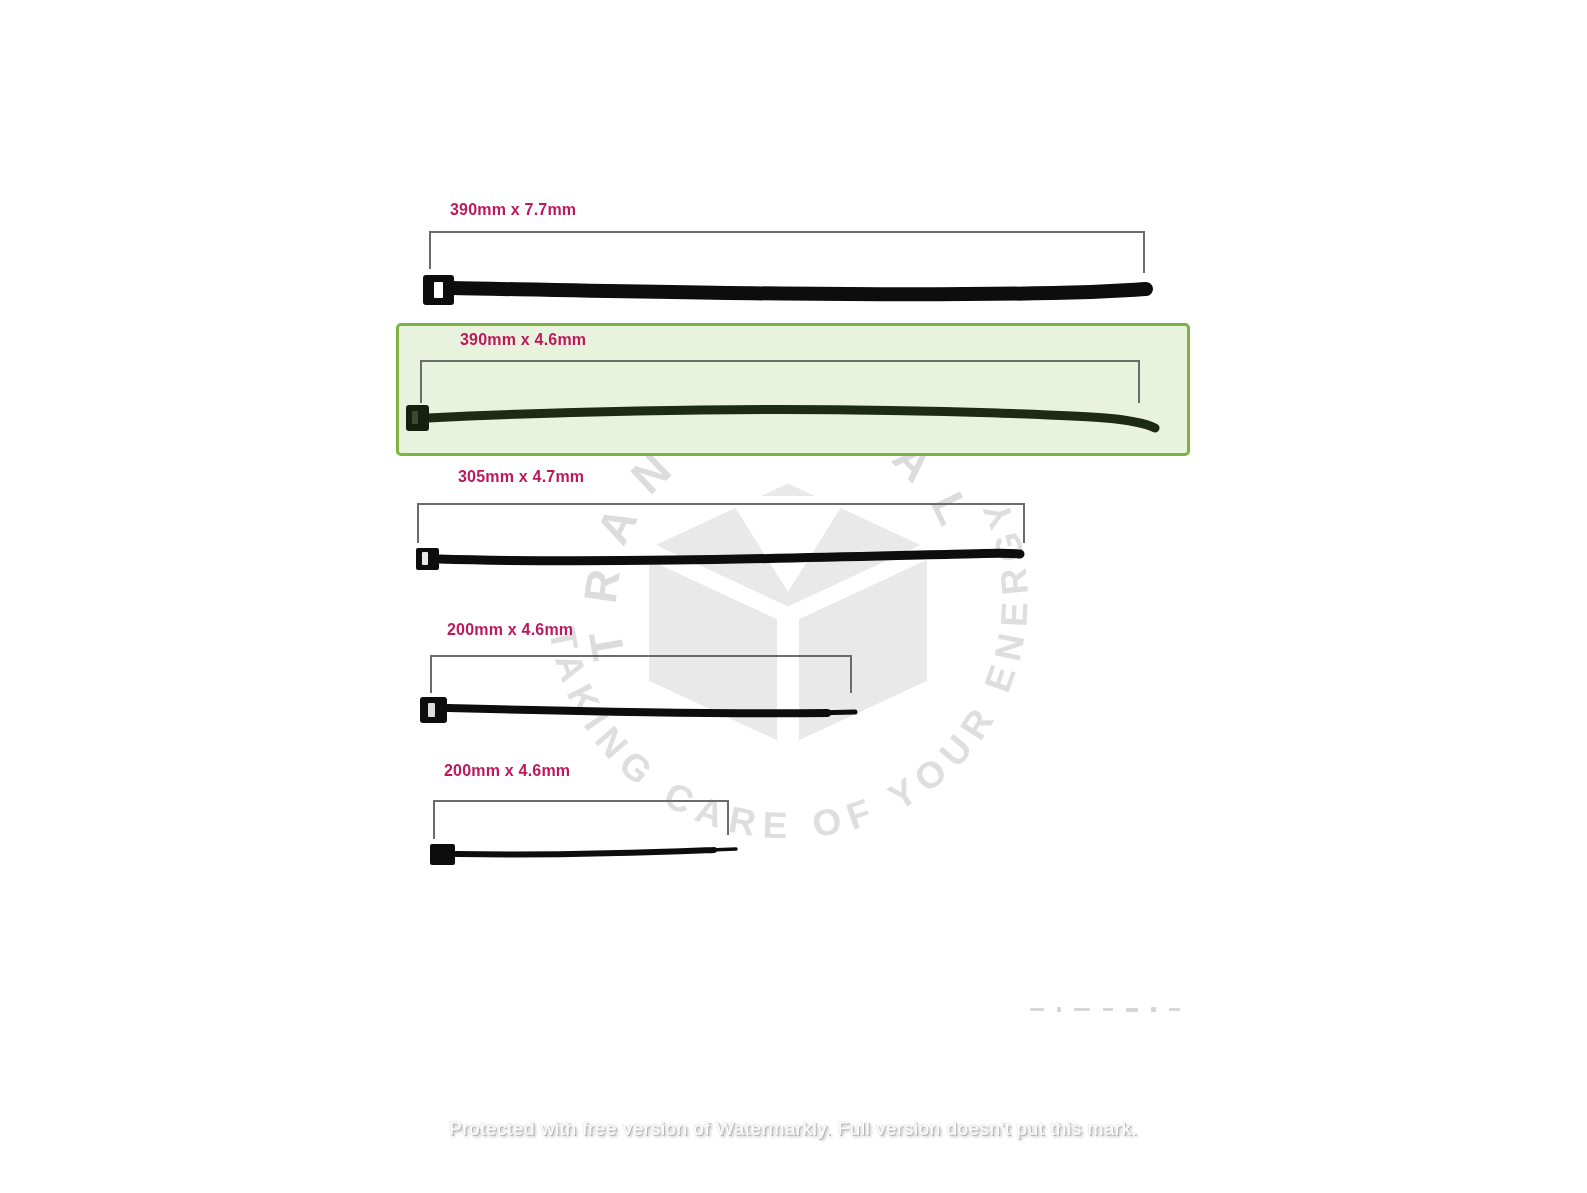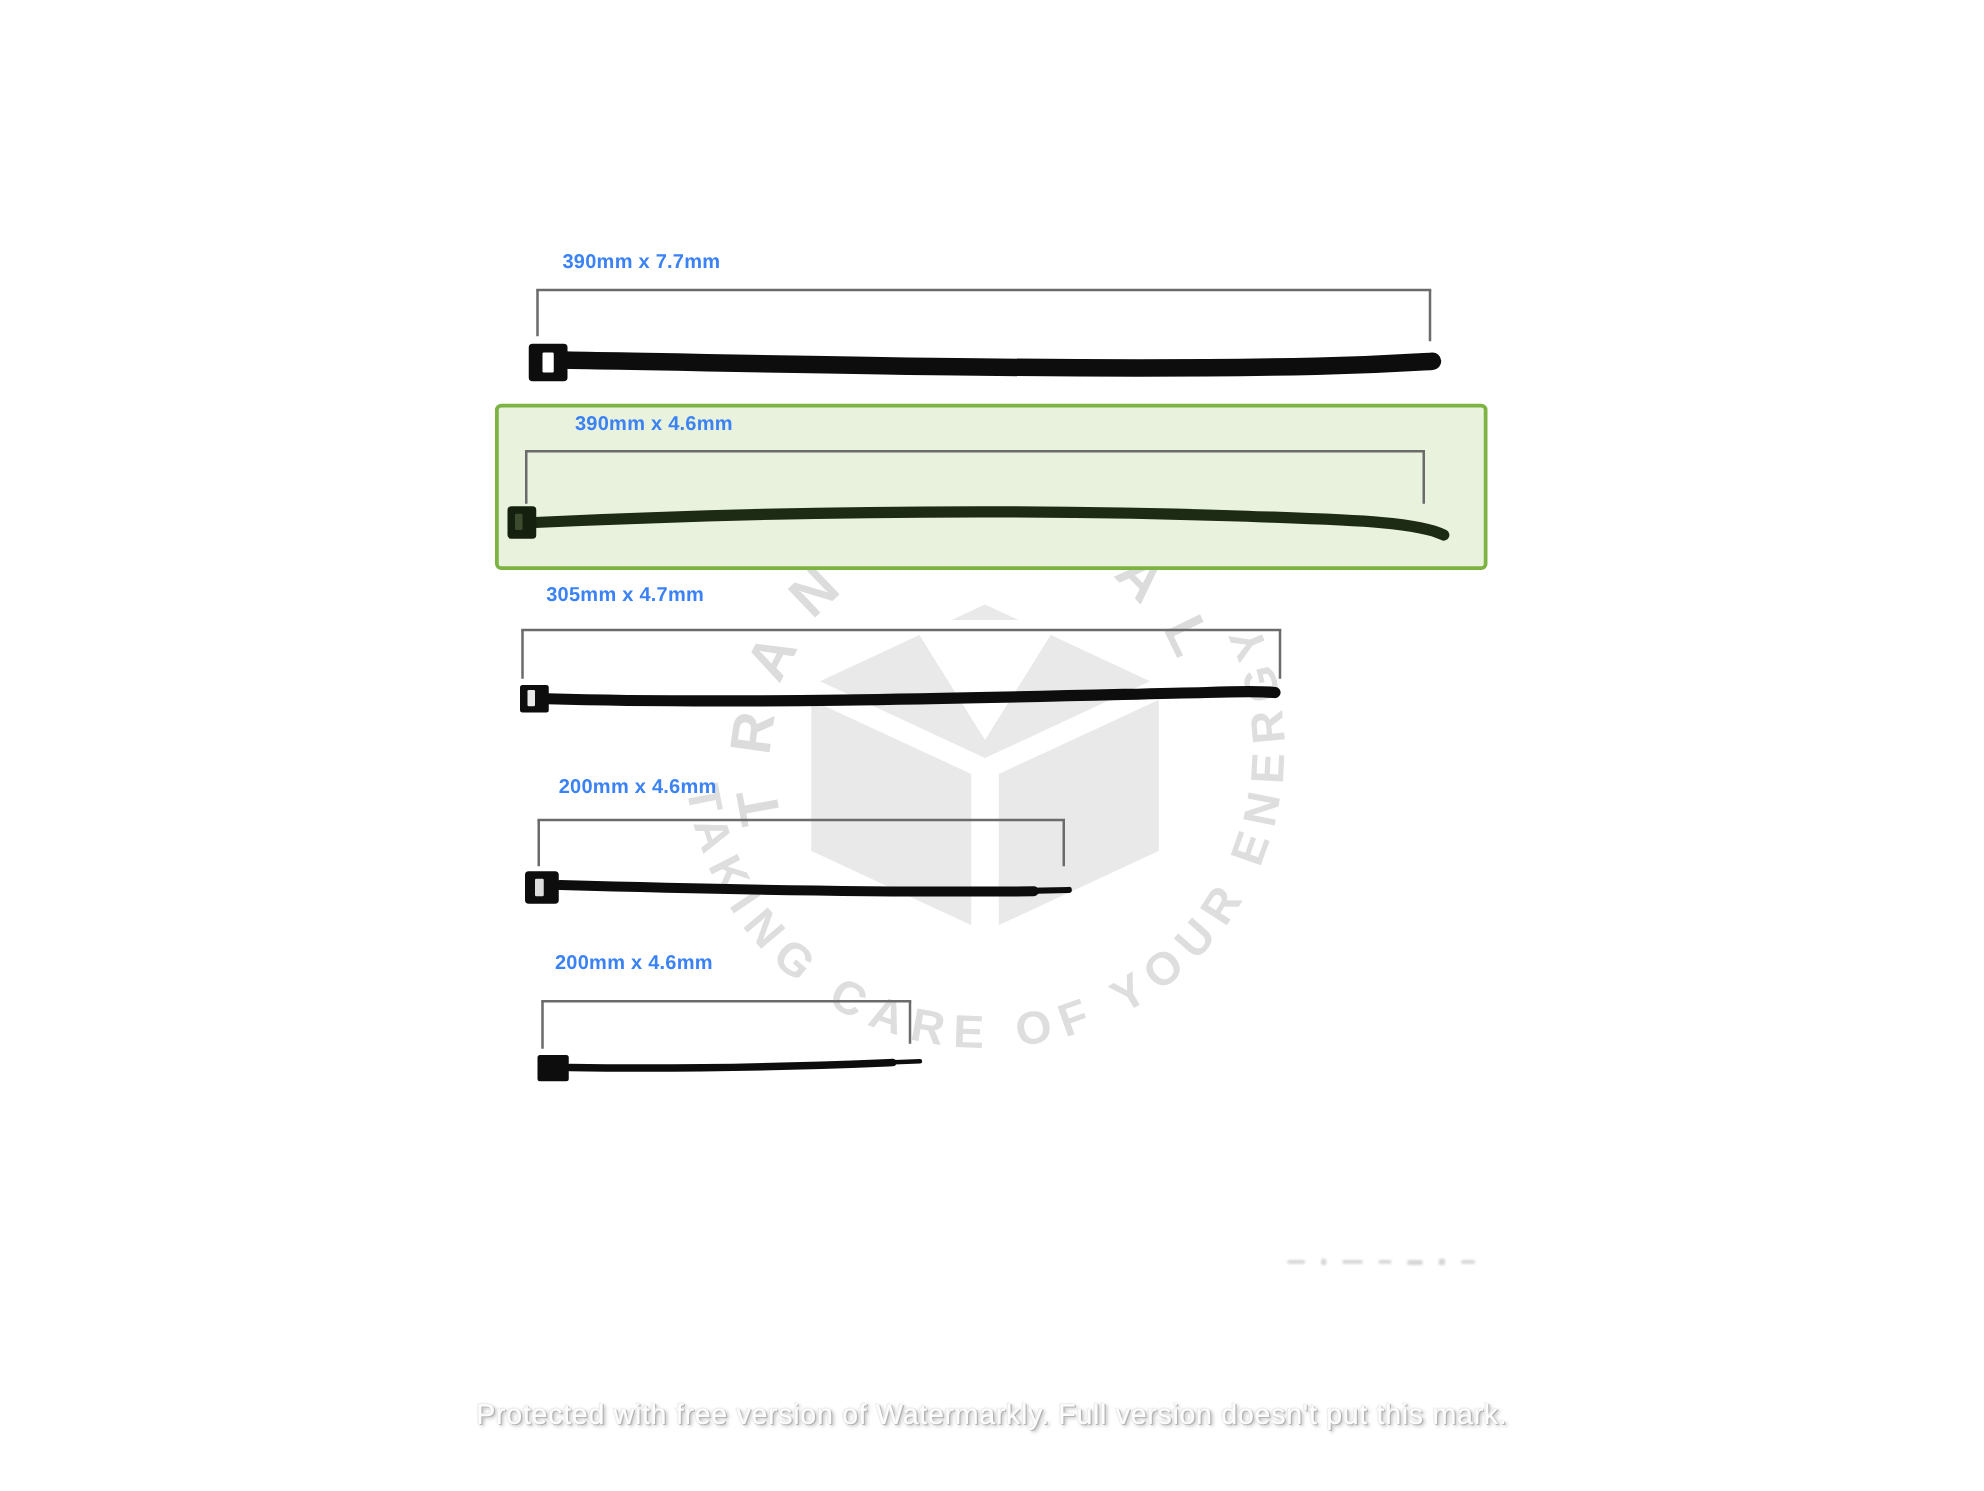--- a/index.html
+++ b/index.html
@@ -7,21 +7,21 @@
     position:relative;
     width:1587px;height:1193px;
     background:#ffffff;
     overflow:hidden;
     font-family:"Liberation Sans",sans-serif;
   }
   .size-label{
     position:absolute;
     font-size:16px;
     font-weight:600;
-    color:#3b82f6;
+    color:#be185d;
     letter-spacing:.2px;
     white-space:nowrap;
   }
   .bracket{
     position:absolute;
     border-top:2px solid #6b6b6b;
     height:0;
   }
   .bracket::before,.bracket::after{
     content:"";
@@ -47,21 +47,21 @@
   }
   .faint-artifact{
     position:absolute;left:1030px;top:1007px;
     display:flex;align-items:center;gap:13px;
     opacity:.55;filter:blur(.7px);
   }
   .faint-artifact i{display:block;background:#b5b5b5;border-radius:1px;}
   .footer-notice{
     position:absolute;left:0;top:1118px;width:100%;
     text-align:center;
-    font-size:23px;
+    font-size:19px;
     font-weight:400;
     letter-spacing:.5px;
     color:#fdfdfd;
     text-shadow:
       -1px -1px 1px #ececec,
        1px  1px 0   #b5b5b5,
        2px  2px 3px rgba(140,140,140,.65),
        0 0 1px #c9c9c9;
     white-space:nowrap;
   }
@@ -101,21 +101,21 @@
   </svg>
 
   <div class="size-label" style="left:460px;top:331px">390mm x 4.6mm</div>
   <div class="bracket" style="left:420px;top:360px;width:720px;--tl:42px;--tr:42px"></div>
   <svg class="tie" style="left:398px;top:396px" width="775" height="42" viewBox="0 0 775 42">
     <path d="M 30 22 C 220 13, 420 11, 600 17 C 680 20, 735 21, 757 32" stroke="#1d2a14" stroke-width="9" fill="none" stroke-linecap="round"></path>
     <rect x="8" y="9" width="23" height="26" rx="3" fill="#15200f"></rect>
     <rect x="14" y="15" width="6" height="13" rx="1" fill="#3c4a2e"></rect>
   </svg>
 
-  <div class="size-label" style="left:437px;top:468px">305mm x 4.7mm</div>
+  <div class="size-label" style="left:458px;top:468px">305mm x 4.7mm</div>
   <div class="bracket" style="left:417px;top:503px;width:608px;--tl:39px;--tr:39px"></div>
   <svg class="tie" style="left:410px;top:540px" width="620" height="36" viewBox="0 0 620 36">
     <path d="M 28 19 C 200 24, 420 17, 555 14 C 585 13, 600 13, 610 14" stroke="#0d0d0d" stroke-width="9" fill="none" stroke-linecap="round"></path>
     <rect x="6" y="8" width="23" height="22" rx="2" fill="#0d0d0d"></rect>
     <rect x="12" y="12" width="6" height="13" rx="1" fill="#e8e8e8"></rect>
   </svg>
 
   <div class="size-label" style="left:447px;top:621px">200mm x 4.6mm</div>
   <div class="bracket" style="left:430px;top:655px;width:422px;--tl:37px;--tr:37px"></div>
   <svg class="tie" style="left:412px;top:688px" width="450" height="36" viewBox="0 0 450 36">

